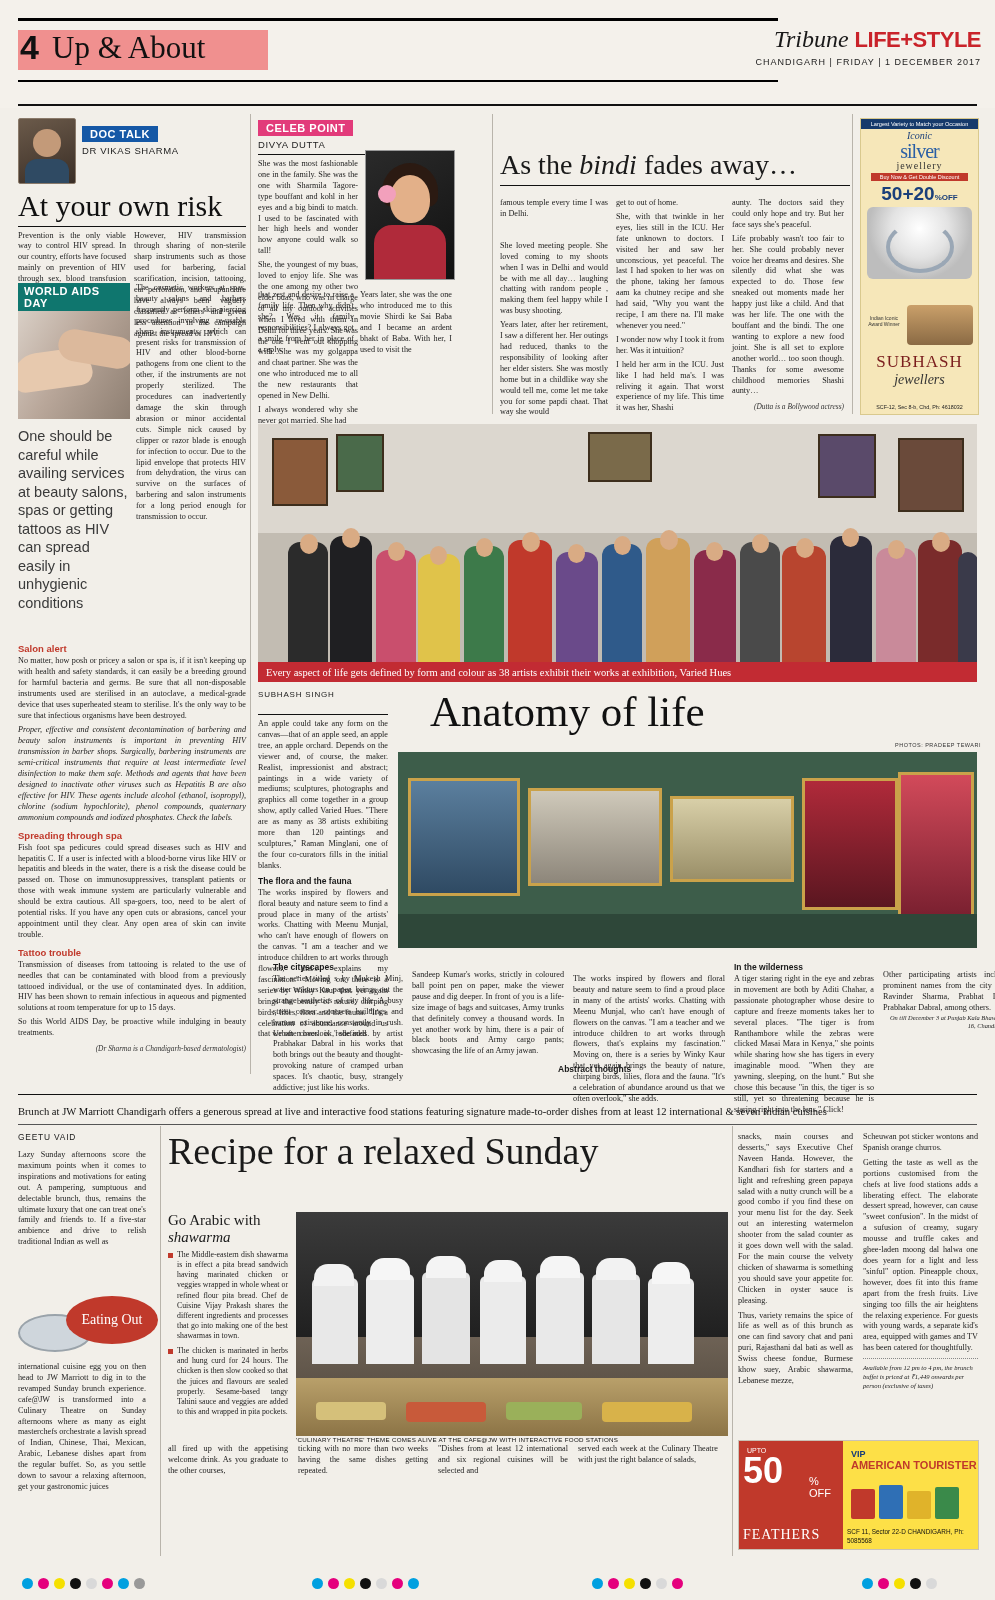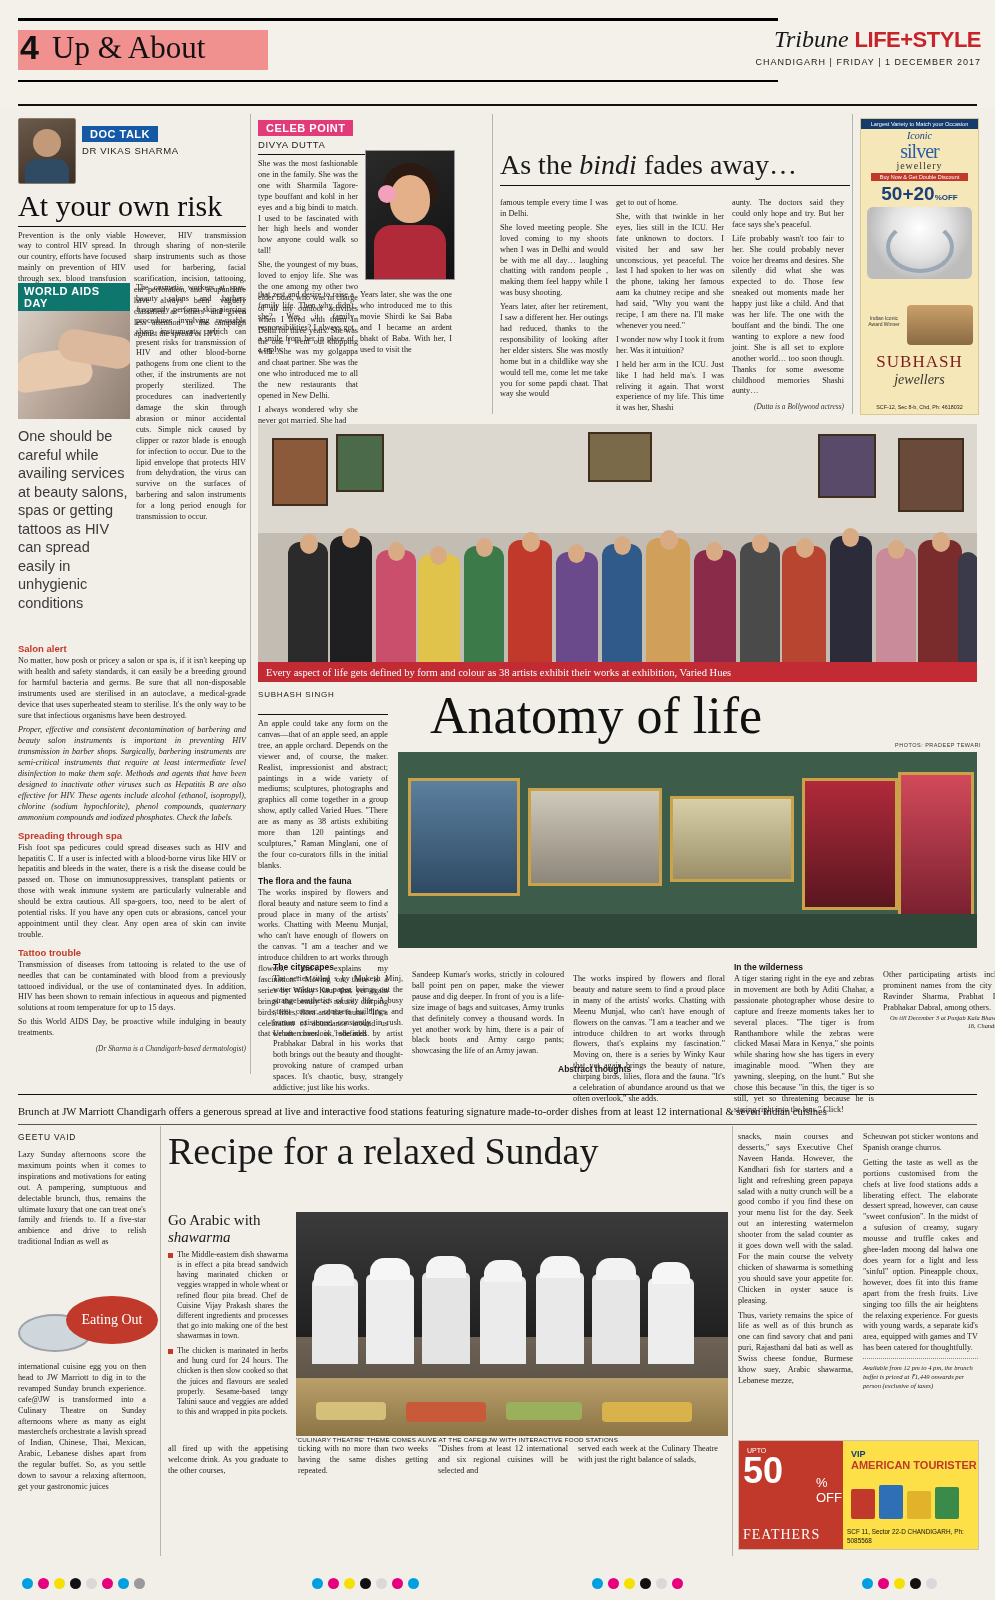--- a/index.html
+++ b/index.html
@@ -87,21 +87,21 @@
   
   .grouphoto{position:absolute;left:258px;top:424px;width:719px;height:238px;background:linear-gradient(#c8c2ba,#b5ada3);overflow:hidden;}
   .gp-wall{position:absolute;inset:0;background:linear-gradient(#dcd7cf 0 46%, #c2bcb2 46% 100%);}
   .gp-frame{position:absolute;background:#6b5236;border:2px solid #3d2e1d;}
   .gp-person{position:absolute;bottom:0;border-radius:12px 12px 0 0;}
   .gp-head{position:absolute;border-radius:50%;background:#d9ab84;}
   .caption-bar{position:absolute;left:258px;top:662px;width:719px;height:20px;background:#c22b33;color:#fff;font-family:"Liberation Serif",serif;font-size:10.5px;display:flex;align-items:center;padding-left:8px;box-sizing:border-box;}
 
   
   .anat-byline{position:absolute;left:258px;top:690px;font-family:"Liberation Sans",sans-serif;font-size:8px;letter-spacing:0.8px;}
-  .anat-head{position:absolute;left:430px;top:690px;width:548px;font-family:"Liberation Serif",serif;font-size:52px;line-height:1;color:#111;}
+  .anat-head{position:absolute;left:430px;top:690px;width:548px;font-family:"Liberation Serif",serif;font-size:43px;line-height:1;color:#111;}
   .photo-credit{position:absolute;right:14px;top:742px;font-family:"Liberation Sans",sans-serif;font-size:5.5px;letter-spacing:0.5px;color:#333;}
   .anat-col1{position:absolute;left:258px;top:700px;width:130px;}
   .gallery{position:absolute;left:398px;top:752px;width:579px;height:196px;background:#3d5d4a;overflow:hidden;}
   .gal-art{position:absolute;background:#ddd;border:3px solid #caa24a;}
   .anat-bottom{position:absolute;left:258px;top:958px;width:719px;}
   .anat-grid{display:grid;grid-template-columns:130px 152px 152px 140px 125px;column-gap:9px;margin-left:15px;}
   .sub-bold{font-family:"Liberation Sans",sans-serif;font-weight:bold;font-size:8.5px;margin:4px 0 2px 0;}
   .event-note{font-family:"Liberation Serif",serif;font-size:6.4px;font-style:italic;text-align:right;color:#222;line-height:1.3;}
 
   
@@ -121,21 +121,21 @@
   .fp-caption{position:absolute;left:296px;top:1436px;width:432px;font-family:"Liberation Sans",sans-serif;font-size:6.2px;letter-spacing:0.3px;color:#111;}
   .brunch-cols{position:absolute;left:168px;top:1444px;width:560px;}
   .brunch-right{position:absolute;left:738px;top:1132px;width:240px;}
   .offer-ital{font-style:italic;font-size:6.6px;line-height:1.35;margin-top:5px;}
 
   
   .ad-vip{position:absolute;left:738px;top:1440px;width:239px;height:108px;background:#fde047;border:1px solid #c9c2b6;overflow:hidden;}
   .vip-red{position:absolute;left:0;top:0;width:104px;height:108px;background:#c0392b;color:#fff;}
   .vip-upto{position:absolute;left:8px;top:6px;font-family:"Liberation Sans",sans-serif;font-size:7px;}
   .vip-50{position:absolute;left:4px;top:12px;font-family:"Liberation Sans",sans-serif;font-weight:bold;font-size:36px;line-height:1;}
-  .vip-off{position:absolute;left:77px;top:34px;font-family:"Liberation Sans",sans-serif;font-size:13px;}
+  .vip-off{position:absolute;left:70px;top:34px;font-family:"Liberation Sans",sans-serif;font-size:11px;}
   .vip-feathers{position:absolute;left:4px;bottom:6px;font-family:"Liberation Serif",serif;font-size:14px;letter-spacing:1px;}
   .vip-brand{position:absolute;left:112px;top:8px;font-family:"Liberation Sans",sans-serif;font-weight:bold;font-size:9px;color:#153b7a;}
   .vip-brand2{position:absolute;left:112px;top:18px;font-family:"Liberation Sans",sans-serif;font-weight:bold;font-size:11px;color:#c0392b;}
   .vip-bags{position:absolute;left:112px;top:34px;width:124px;height:44px;}
   .bag{position:absolute;bottom:0;width:24px;height:30px;border-radius:2px;}
   .vip-addr{position:absolute;left:108px;bottom:4px;font-family:"Liberation Sans",sans-serif;font-size:6.4px;color:#111;line-height:1.3;}
 
   
   .regbar{position:absolute;left:0;bottom:0;width:995px;height:34px;background:#f2efe9;}
   .dotgroup{position:absolute;display:flex;gap:5px;}
@@ -238,21 +238,21 @@
 
   <div class="bindi">
     <div class="bindi-head">
       <span>As the </span><span class="ital">bindi</span><span> fades away…</span>
     </div>
     <div class="hr-thin" style="margin-top:6px;"></div>
   </div>
 
   <div style="position:absolute;left:500px;top:198px;width:108px;">
     <div class="body-txt">famous temple every time I was in Delhi.</div>
-    <div class="body-txt" style="margin-top:3px;">She loved meeting people. She loved coming to my shoots when I was in Delhi and would be with me all day… laughing chatting with random people , making them feel happy while I was busy shooting.</div>
+    <div class="body-txt" style="margin-top:21px;">She loved meeting people. She loved coming to my shoots when I was in Delhi and would be with me all day… laughing chatting with random people , making them feel happy while I was busy shooting.</div>
     <div class="body-txt" style="margin-top:3px;">Years later, after her retirement, I saw a different her. Her outings had reduced, thanks to the responsibility of looking after her elder sisters. She was mostly home but in a childlike way she would tell me, come let me take you for some papdi chaat. That way she would</div>
   </div>
   <div style="position:absolute;left:616px;top:198px;width:108px;">
     <div class="body-txt">get to out of home.</div>
     <div class="body-txt" style="margin-top:3px;">She, with that twinkle in her eyes, lies still in the ICU. Her fate unknown to doctors. I visited her and saw her unconscious, yet peaceful. The last I had spoken to her was on the phone, taking her famous aam ka chutney recipe and she had said, "Why you want the recipe, I am there na. I'll make whenever you need."</div>
     <div class="body-txt" style="margin-top:3px;">I wonder now why I took it from her. Was it intuition?</div>
     <div class="body-txt" style="margin-top:3px;">I held her arm in the ICU. Just like I had held ma's. I was reliving it again. That worst experience of my life. This time it was her, Shashi</div>
   </div>
   <div style="position:absolute;left:732px;top:198px;width:112px;">
     <div class="body-txt">aunty. The doctors said they could only hope and try. But her face says she's peaceful.</div>

